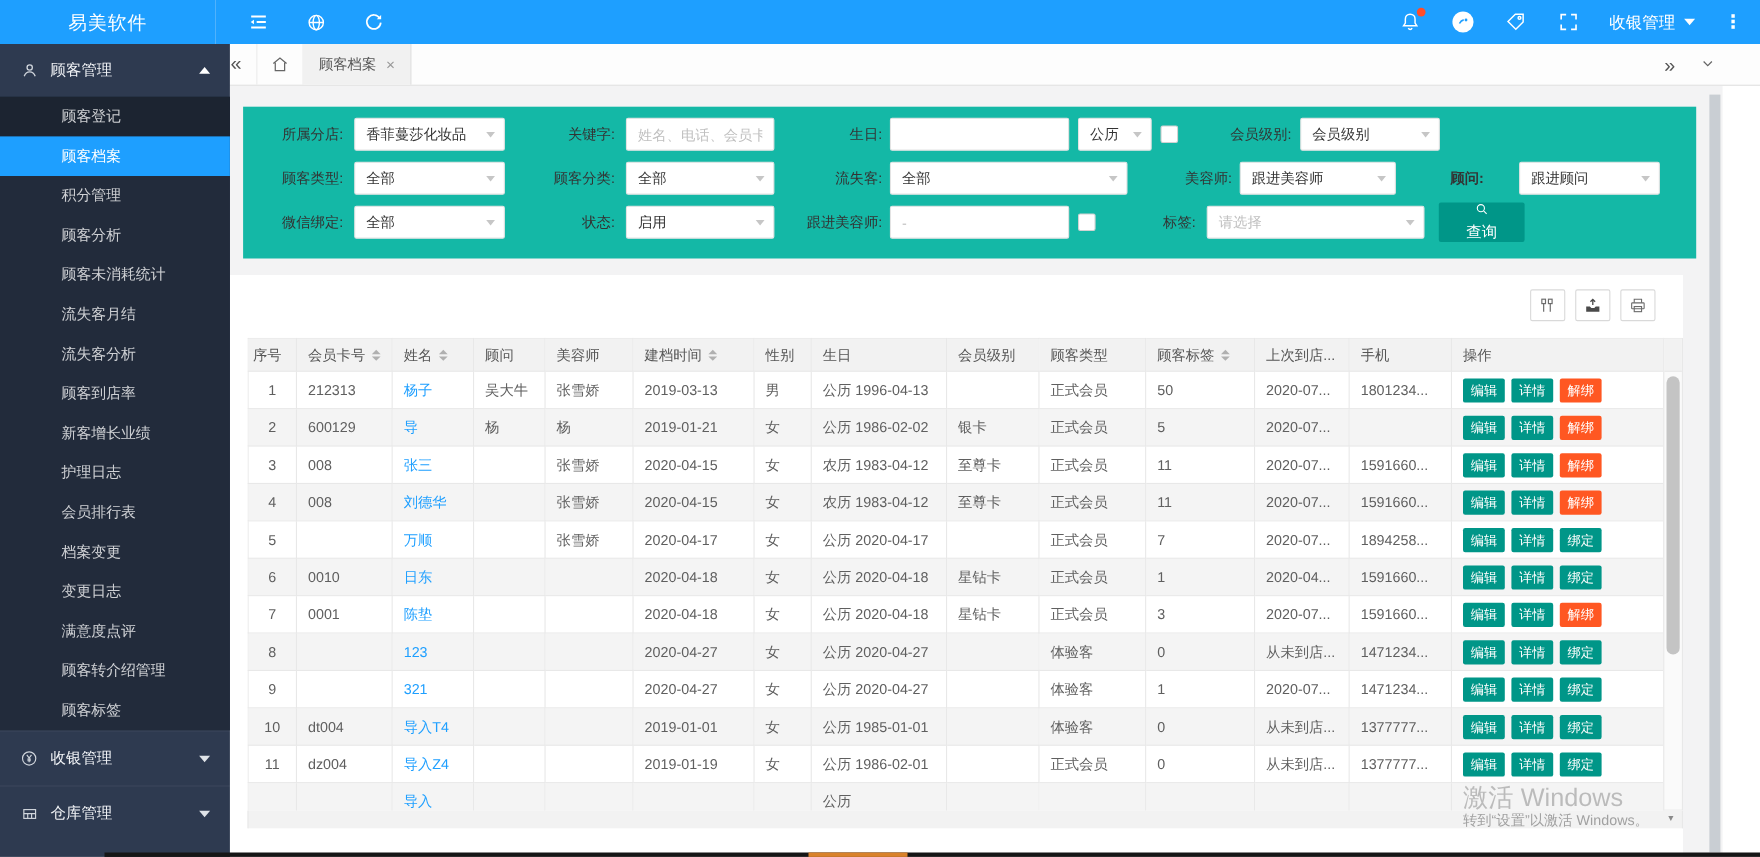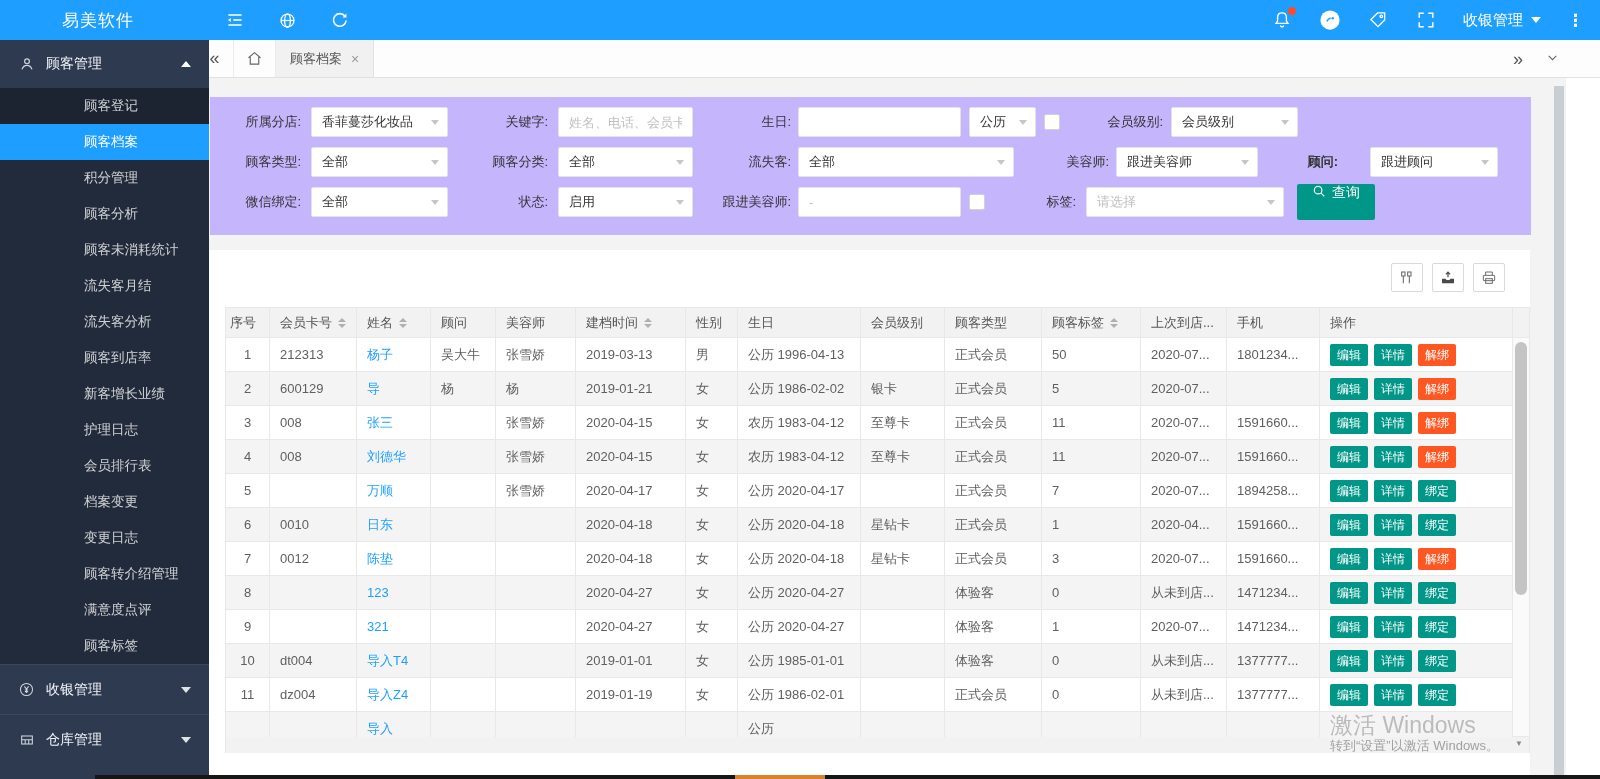--- a/index.html
+++ b/index.html
@@ -19,45 +19,45 @@
   .caret-down-w { width:0; height:0; border-left:5px solid transparent; border-right:5px solid transparent; border-top:6px solid #fff; }
   .more-dots { color:#fff; font-size:17px; font-weight:bold; }
 
   
   .sidebar { position:absolute; left:0; top:40px; width:209px; bottom:0; background:#2e3a50; z-index:15; }
   .side-group { height:48px; display:flex; align-items:center; padding:0 18px; color:#f1f3f6; font-size:14px; cursor:pointer; }
   .side-group .gicon { width:17px; height:17px; margin-right:11px; display:flex; align-items:center; justify-content:center; }
   .caret-up { width:0; height:0; border-left:5px solid transparent; border-right:5px solid transparent; border-bottom:6px solid #fff; margin-left:auto; }
   .caret-dn { width:0; height:0; border-left:5px solid transparent; border-right:5px solid transparent; border-top:6px solid #dfe3e8; margin-left:auto; }
   .submenu { background:#222b3b; }
-  .side-item { height:36px; line-height:36px; padding-left:84px; color:rgba(255,255,255,.78); font-size:13.5px; cursor:pointer; white-space:nowrap; }
+  .side-item { height:36px; line-height:36px; padding-left:56px; color:rgba(255,255,255,.78); font-size:13.5px; cursor:pointer; white-space:nowrap; }
   .side-item.dim { background:#1c2431; }
   .side-item.active { background:#1E9FFF; color:#fff; }
   .side-group.bottom { height:50px; border-top:1px solid rgba(255,255,255,.07); }
 
   
   .tabbar { position:absolute; left:196px; top:40px; right:0; height:38px; background:#fdfdfd; border-bottom:1px solid #e0e0e0; display:flex; align-items:stretch; z-index:10; }
   .tab-ctl { width:38px; display:flex; align-items:center; justify-content:center; color:#555; border-right:1px solid #ececec; cursor:pointer; font-size:18px; }
   .tab { display:flex; align-items:center; gap:9px; padding:0 14px; background:#f1f1f1; border-right:1px solid #e2e2e2; color:#555; font-size:13px; cursor:pointer; }
   .tab-close { color:#9a9a9a; font-size:14px; }
   .tab-right { position:absolute; right:40px; top:0; height:38px; display:flex; align-items:center; gap:22px; }
   .tab-right .ctl { color:#555; font-size:18px; cursor:pointer; }
 
   
-  .filter-card { position:absolute; left:210px; top:97px; width:1321px; height:138px; background:#c4b5fd; z-index:5; }
+  .filter-card { position:absolute; left:221px; top:97px; width:1321px; height:138px; background:#14b8a6; z-index:5; }
   .frow { position:absolute; left:0; right:0; height:30px; }
   .flabel { position:absolute; height:30px; line-height:30px; color:#333; text-align:right; font-size:13px; }
   .fselect { position:absolute; height:30px; border:1px solid #e3e3e3; border-radius:2px; background:#fff; display:flex; align-items:center; padding:0 22px 0 10px; color:#333; cursor:pointer; }
   .fselect .ph { color:#bfbfbf; }
   .sel-caret { position:absolute; right:8px; top:12px; width:0; height:0; border-left:4px solid transparent; border-right:4px solid transparent; border-top:5px solid #c6c6c6; }
   .finput { position:absolute; height:30px; border:1px solid #e3e3e3; border-radius:2px; background:#fff; }
   .finput input { width:100%; height:100%; border:none; outline:none; padding:0 10px; font-size:13px; color:#333; background:transparent; font-family:inherit; }
   .finput input::placeholder { color:#bfbfbf; }
   .fcheck { position:absolute; width:16px; height:16px; border:1px solid #d2d2d2; border-radius:2px; background:#fff; top:7px; cursor:pointer; }
-  .search-btn { position:absolute; height:36px; width:78px; background:#009688; border:none; border-radius:2px; color:#fff; font-size:14px; display:flex; justify-content:center; gap:6px; cursor:pointer; font-family:inherit; }
+  .search-btn { position:absolute; height:36px; width:78px; background:#009688; border:none; border-radius:2px; color:#fff; font-size:14px; display:flex; align-items:center; justify-content:center; gap:6px; cursor:pointer; font-family:inherit;flex-direction:column; }
 
   
   .table-card { position:absolute; left:209px; top:250px; width:1321px; bottom:0; background:#fff; z-index:5; }
   .tbtns { position:absolute; top:13px; right:25px; display:flex; gap:9px; }
   .tbtn { width:32px; height:29px; border:1px solid #d9d9d9; border-radius:2px; background:#fff; display:flex; align-items:center; justify-content:center; cursor:pointer; }
   .table-viewport { position:absolute; left:16px; top:57px; width:1305px; height:430px; overflow:hidden; }
   table { border-collapse:collapse; table-layout:fixed; width:1287px; font-size:13px; color:#5f5f5f; background:#fff; }
   th, td { border:1px solid #e8e8e8; padding:0 10px; text-align:left; white-space:nowrap; overflow:hidden; }
   th { background:#f2f2f2; font-weight:normal; color:#555; height:30px; }
   td { height:34px; }
@@ -164,22 +164,22 @@
       <div class="side-item">顾客分析</div>
       <div class="side-item">顾客未消耗统计</div>
       <div class="side-item">流失客月结</div>
       <div class="side-item">流失客分析</div>
       <div class="side-item">顾客到店率</div>
       <div class="side-item">新客增长业绩</div>
       <div class="side-item">护理日志</div>
       <div class="side-item">会员排行表</div>
       <div class="side-item">档案变更</div>
       <div class="side-item">变更日志</div>
+      <div class="side-item">满意度点评</div>
       <div class="side-item">顾客转介绍管理</div>
-      <div class="side-item">满意度点评</div>
       <div class="side-item">顾客标签</div>
     </div>
   <div class="side-group bottom">
     <span class="gicon">
       <svg width="17" height="17" viewBox="0 0 24 24" fill="none" stroke="#cfd4db" stroke-width="1.5">
           <circle cx="12" cy="12" r="8.5"></circle>
           <path d="M9 7.5l3 4 3-4M12 11.5V17M9.7 12.8h4.6M9.7 15h4.6"></path>
         </svg>
     </span>
     <span>收银管理</span>
@@ -519,21 +519,21 @@
             <td>公历 2020-04-18</td>
             <td>星钻卡</td>
             <td>正式会员</td>
             <td>1</td>
             <td>2020-04...</td>
             <td>1591660...</td>
             <td><span class="btn teal">编辑</span><span class="btn teal">详情</span><span class="btn teal">绑定</span></td>
           </tr>
           <tr>
             <td class="c-num">7</td>
-            <td>0012</td>
+            <td>0001</td>
             <td><span class="link">陈垫</span></td>
             <td></td>
             <td></td>
             <td>2020-04-18</td>
             <td>女</td>
             <td>公历 2020-04-18</td>
             <td>星钻卡</td>
             <td>正式会员</td>
             <td>3</td>
             <td>2020-07...</td>

